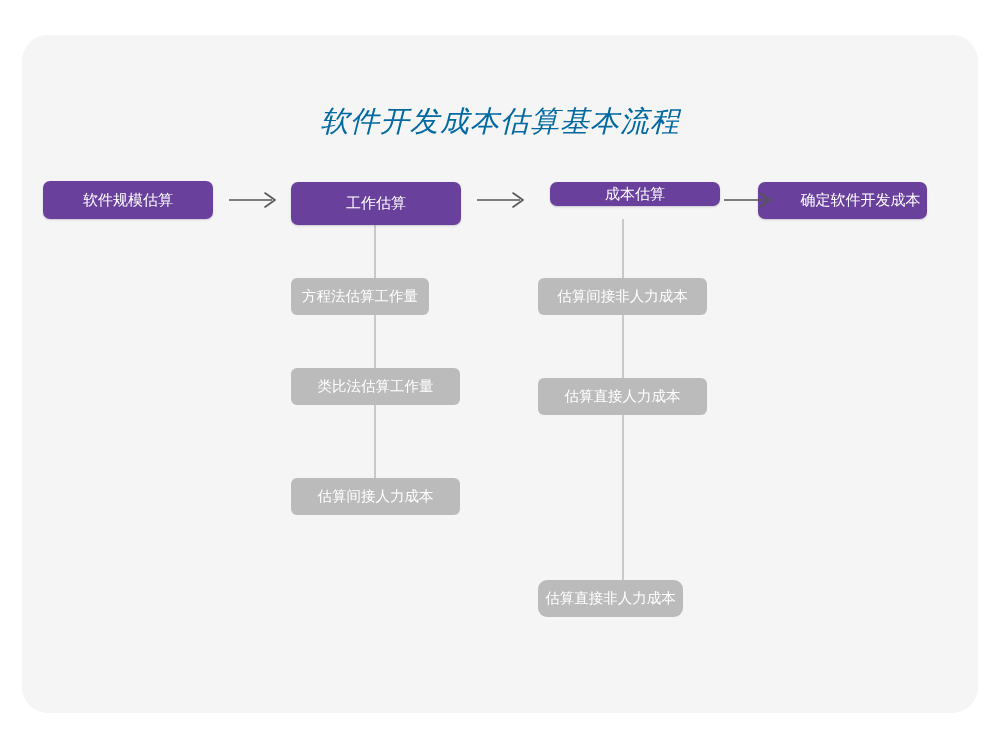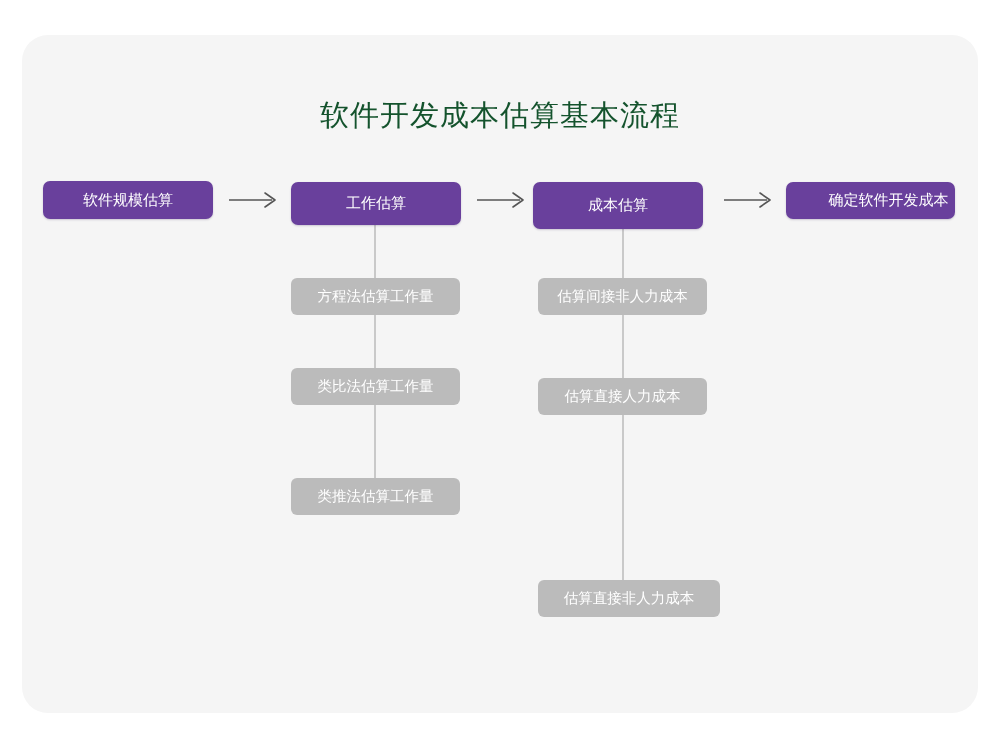--- a/index.html
+++ b/index.html
@@ -25,29 +25,30 @@
     left: 22px;
     top: 35px;
     width: 956px;
     height: 678px;
     background: #f5f5f5;
     border-radius: 26px;
   }
   .diagram-title {
     position: absolute;
     left: 0;
-    top: 93px;
+    top: 99px;
     width: 1000px;
     text-align: center;
     font-size: 29px;
     line-height: 44px;
-    color: #14532d;
+    color: #0369a1;
     letter-spacing: 1px;
     font-weight: normal;
     white-space: nowrap;
+    font-style: italic;
   }
 
   
   .node {
     position: absolute;
     box-sizing: border-box;
     border-radius: 7px;
     display: flex;
     align-items: center;
     justify-content: center;
@@ -62,33 +63,33 @@
   }
   .node.secondary {
     background: #bbbbbb;
     font-size: 14.5px;
     border-radius: 6px;
   }
 
   
   #node-scale    { left: 43px;  top: 181px; width: 170px; height: 38px; }
   #node-effort   { left: 291px; top: 182px; width: 170px; height: 43px; }
-  #node-cost     { left: 533px; top: 182px; width: 170px; height: 47px; }
-  #node-final    { left: 786px; top: 182px; width: 169px; height: 37px; padding-left: 36px; }
+  #node-cost     { left: 550px; top: 182px; width: 170px; height: 24px; }
+  #node-final    { left: 758px; top: 182px; width: 169px; height: 37px; padding-left: 36px; }
 
   
-  #sub-e1 { left: 291px; top: 278px; width: 169px; height: 37px; }
+  #sub-e1 { left: 291px; top: 278px; width: 138px; height: 37px; }
   #sub-e2 { left: 291px; top: 368px; width: 169px; height: 37px; }
   #sub-e3 { left: 291px; top: 478px; width: 169px; height: 37px; }
 
   
   #sub-c1 { left: 538px; top: 278px; width: 169px; height: 37px; }
   #sub-c2 { left: 538px; top: 378px; width: 169px; height: 37px; }
   #sub-c3 { left: 538px; top: 478px; width: 169px; height: 37px; }
-  #sub-c4 { left: 538px; top: 580px; width: 182px; height: 37px; }
+  #sub-c4 { left: 538px; top: 580px; width: 145px; height: 37px; border-radius: 9px; }
 
   
   .vline {
     position: absolute;
     width: 2px;
     background: #c9c9c9;
   }
   #vline-effort { left: 374px; top: 219px; height: 260px; }
   #vline-cost   { left: 622px; top: 219px; height: 362px; }
 
@@ -136,19 +137,19 @@
   </div>
   <div class="harrow" id="arrow-3">
     <svg width="52" height="22" viewBox="0 0 52 22">
       <path d="M1 11 H44" stroke="#555555" stroke-width="1.6" fill="none"></path>
       <path d="M37 4 L47 11 L37 18" stroke="#555555" stroke-width="1.6" fill="none" stroke-linecap="round" stroke-linejoin="round"></path>
     </svg>
   </div>
 
   <div class="node secondary" id="sub-e1">方程法估算工作量</div>
   <div class="node secondary" id="sub-e2">类比法估算工作量</div>
-  <div class="node secondary" id="sub-e3">类推法估算工作量</div>
+  <div class="node secondary" id="sub-e3">估算间接人力成本</div>
 
   <div class="node secondary" id="sub-c1">估算间接非人力成本</div>
   <div class="node secondary" id="sub-c2">估算直接人力成本</div>
   <div class="node secondary" id="sub-c4">估算直接非人力成本</div>
 
 </div>
 
 </body></html>

